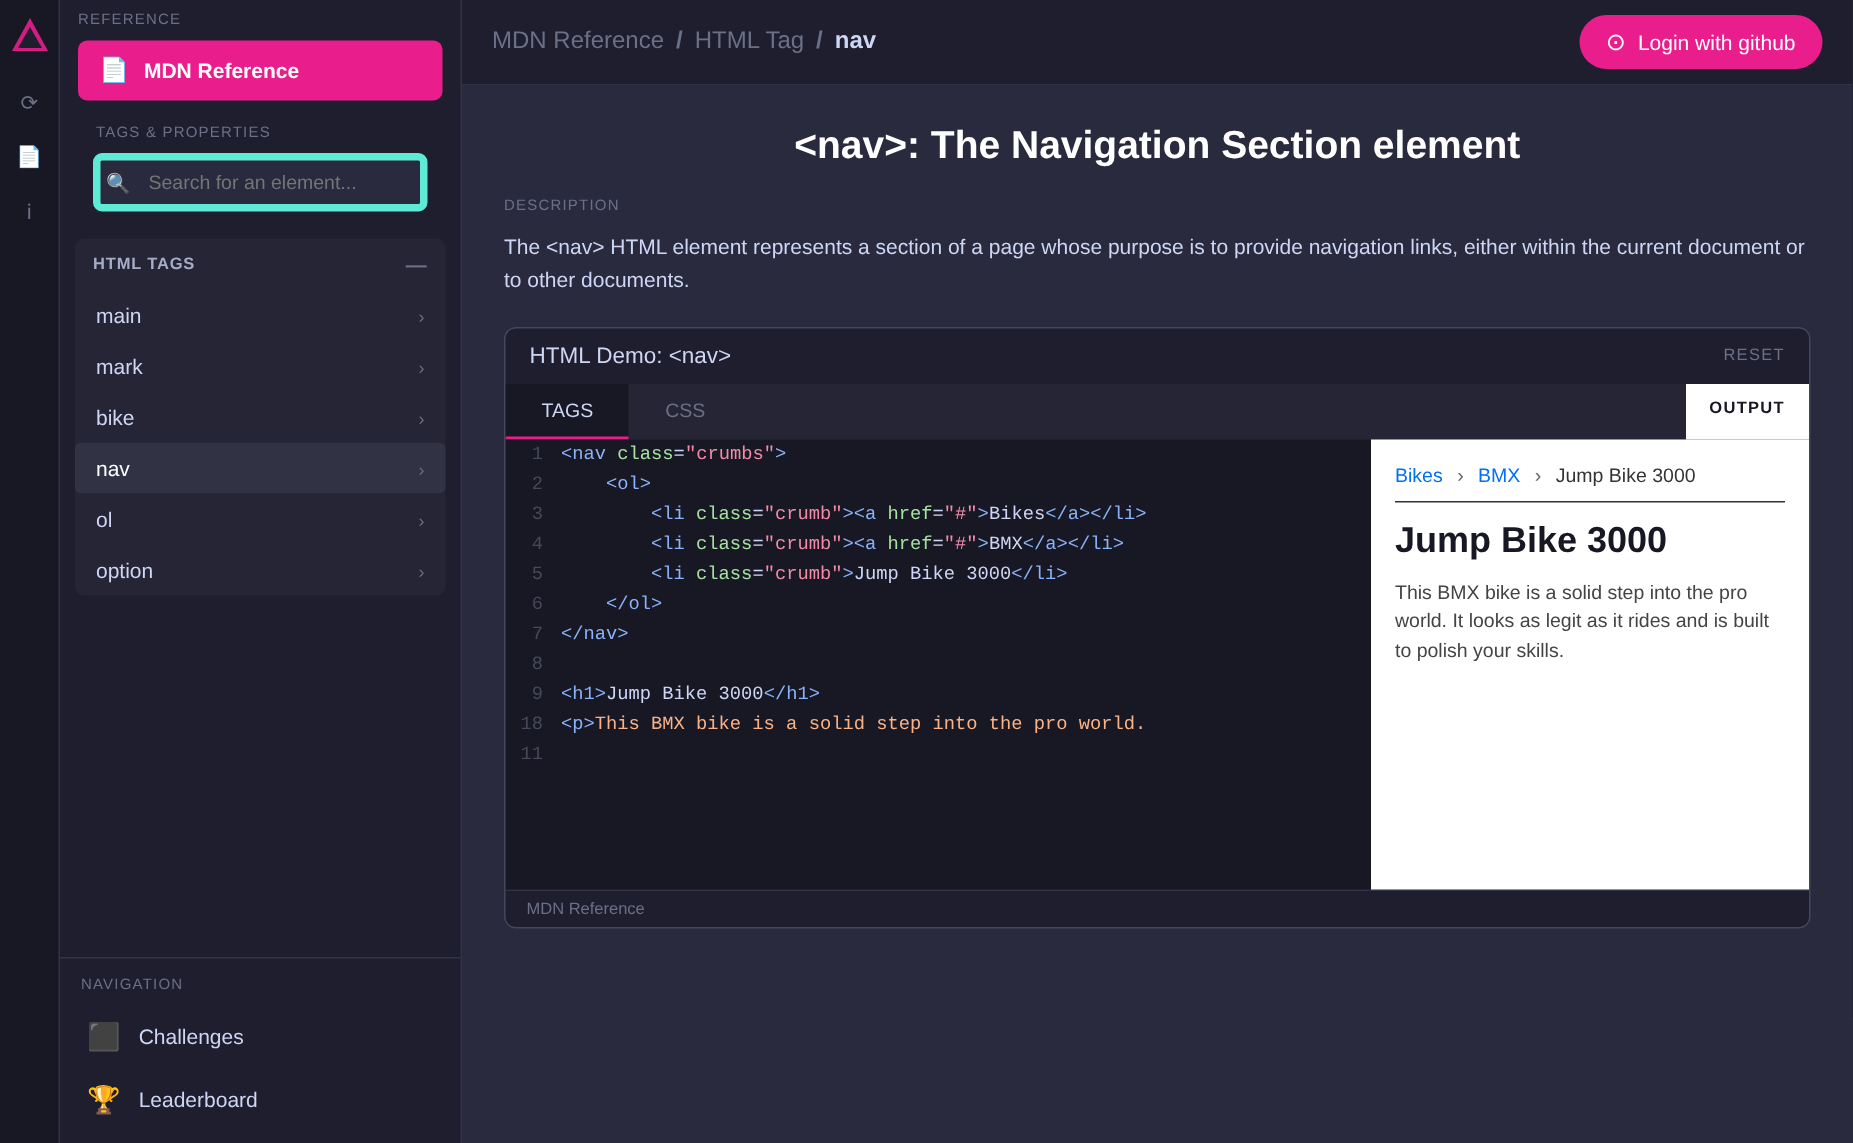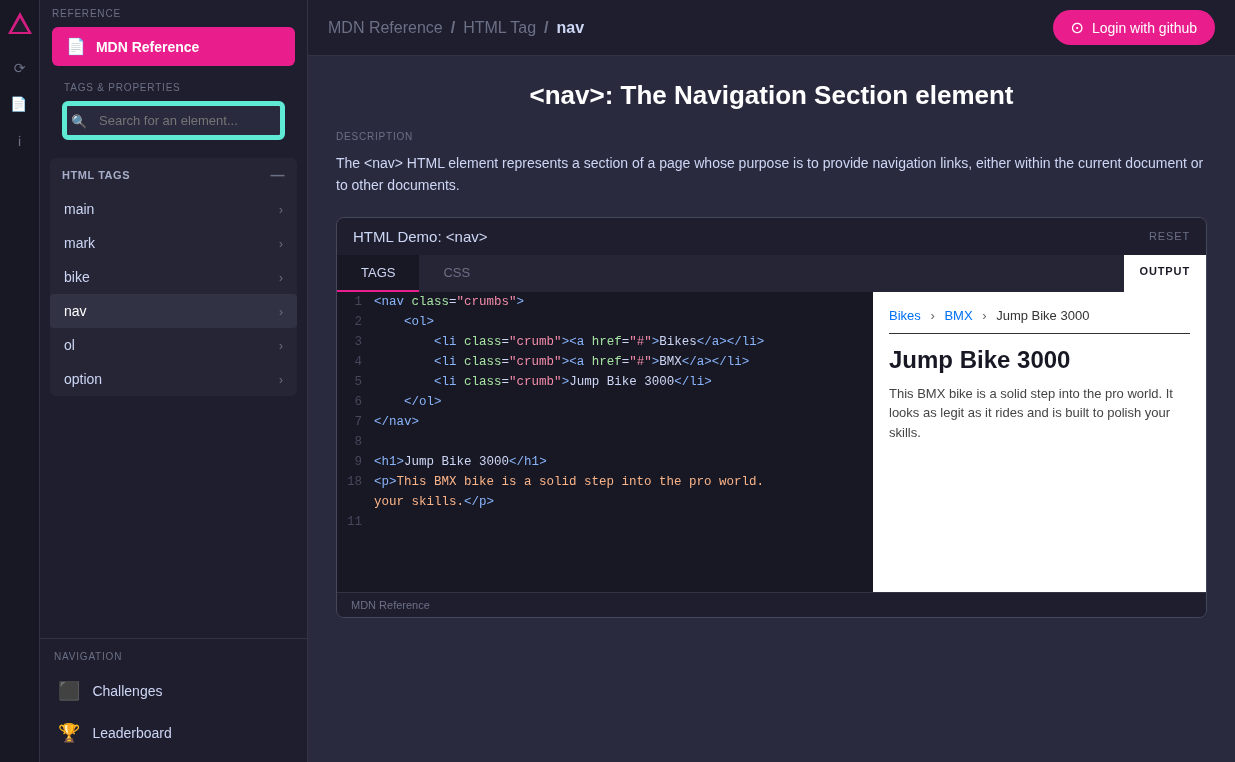--- a/index.html
+++ b/index.html
@@ -352,21 +352,21 @@
     
     .t-tag { color: #89b4fa; }
     .t-attr { color: #a6e3a1; }
     .t-val { color: #f38ba8; }
     .t-text { color: #cdd6f4; }
     .t-eq { color: #cdd6f4; }
     .t-punc { color: #89b4fa; }
     .t-orange { color: #fab387; }
 
     .output-panel {
-      width: 333px;
+      width: 292px;
       background: #fff;
       color: #181825;
       padding: 16px;
       font-family: -apple-system, BlinkMacSystemFont, 'Segoe UI', sans-serif;
     }
     .output-breadcrumb {
       font-size: 13px;
       color: #333;
       margin-bottom: 10px;
     }
@@ -548,24 +548,20 @@
               <span class="line-num">8</span>
               <span class="line-content"> </span>
             </div>
             <div class="code-line">
               <span class="line-num">9</span>
               <span class="line-content"><span class="t-punc">&lt;</span><span class="t-tag">h1</span><span class="t-punc">&gt;</span><span class="t-text">Jump Bike 3000</span><span class="t-punc">&lt;/</span><span class="t-tag">h1</span><span class="t-punc">&gt;</span></span>
             </div>
             <div class="code-line">
               <span class="line-num">18</span>
               <span class="line-content"><span class="t-punc">&lt;</span><span class="t-tag">p</span><span class="t-punc">&gt;</span><span class="t-orange">This BMX bike is a solid step into the pro world.</span></span>
-            </div>
-            <div class="code-line">
-              <span class="line-num"> </span>
-              <span class="line-content"><span class="t-orange">your skills.</span><span class="t-punc">&lt;/</span><span class="t-tag">p</span><span class="t-punc">&gt;</span></span>
             </div>
             <div class="code-line">
               <span class="line-num">11</span>
               <span class="line-content"> </span>
             </div>
           </div>
         </div>
 
         <div class="output-panel">
           <div class="output-breadcrumb">

